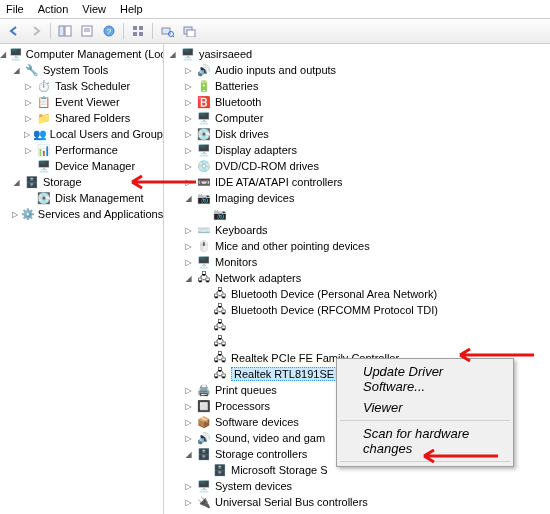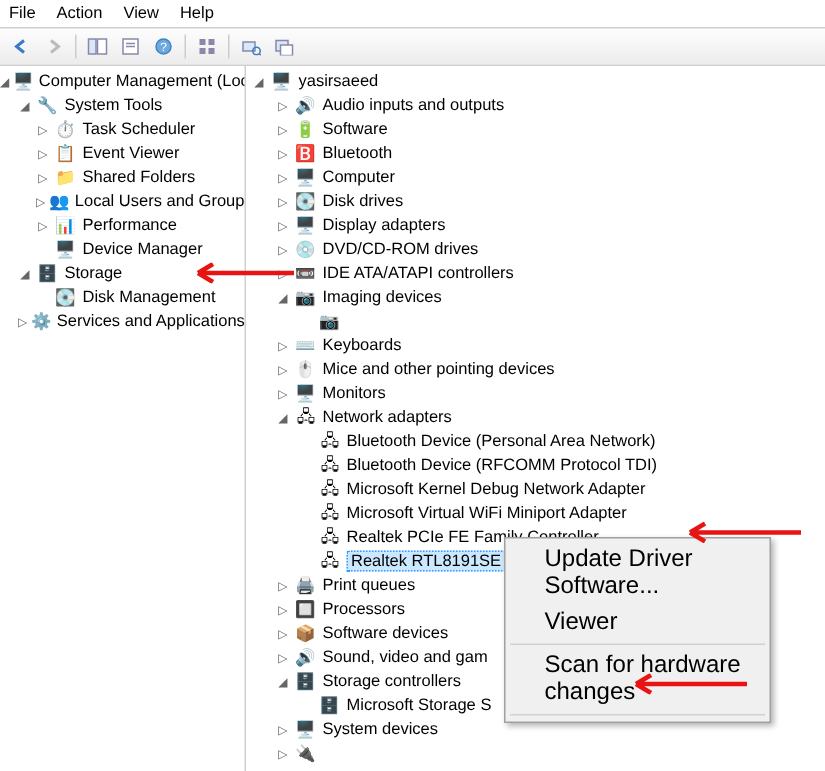--- a/index.html
+++ b/index.html
@@ -89,21 +89,22 @@
   top: 358px;
   width: 178px;
   background: #f0f0f0;
   border: 1px solid #a0a0a0;
   box-shadow: 2px 2px 4px rgba(0,0,0,0.3);
   padding: 2px;
   z-index: 10;
 }
 .ctxmenu .item {
   padding: 3px 8px 3px 24px;
-  font-size: 16px;
+  font-size: 13px;
+  font-style: italic;
 }
 .ctxmenu .sep {
   border-top: 1px solid #d0d0d0;
   margin: 2px 1px;
 }
 .ctxmenu .bold { font-weight: bold; }
 .arrow-red {
   position: absolute;
   z-index: 20;
   pointer-events: none;
@@ -241,21 +242,21 @@
         <span class="lbl">yasirsaeed</span>
       </div>
     <div class="node" style="padding-left:20px">
         <span class="twisty">▷</span>
         <span class="ico">🔊</span>
         <span class="lbl">Audio inputs and outputs</span>
       </div>
     <div class="node" style="padding-left:20px">
         <span class="twisty">▷</span>
         <span class="ico">🔋</span>
-        <span class="lbl">Software</span>
+        <span class="lbl">Batteries</span>
       </div>
     <div class="node" style="padding-left:20px">
         <span class="twisty">▷</span>
         <span class="ico">🅱️</span>
         <span class="lbl">Bluetooth</span>
       </div>
     <div class="node" style="padding-left:20px">
         <span class="twisty">▷</span>
         <span class="ico">🖥️</span>
         <span class="lbl">Computer</span>
@@ -315,26 +316,24 @@
         <span class="lbl">Bluetooth Device (Personal Area Network)</span>
       </div>
     <div class="node" style="padding-left:36px">
         <span class="twisty"></span>
         <span class="ico">🖧</span>
         <span class="lbl">Bluetooth Device (RFCOMM Protocol TDI)</span>
       </div>
     <div class="node" style="padding-left:36px">
         <span class="twisty"></span>
         <span class="ico">🖧</span>
-        <span class="lbl">Microsoft Kernel Debug Network Adapter</span>
-      </div>
-    <div class="node" style="padding-left:36px">
-        <span class="twisty"></span>
-        <span class="ico">🖧</span>
-        <span class="lbl">Microsoft Virtual WiFi Miniport Adapter</span>
+      </div>
+    <div class="node" style="padding-left:36px">
+        <span class="twisty"></span>
+        <span class="ico">🖧</span>
       </div>
     <div class="node" style="padding-left:36px">
         <span class="twisty"></span>
         <span class="ico">🖧</span>
         <span class="lbl">Realtek PCIe FE Family Controller</span>
       </div>
     <div class="node" style="padding-left:36px">
         <span class="twisty"></span>
         <span class="ico">🖧</span>
         <span class="lbl hl">Realtek RTL8191SE 802.11b/g/n WiFi Adapter</span>
@@ -370,20 +369,21 @@
         <span class="lbl">Microsoft Storage S</span>
       </div>
     <div class="node" style="padding-left:20px">
         <span class="twisty">▷</span>
         <span class="ico">🖥️</span>
         <span class="lbl">System devices</span>
       </div>
     <div class="node" style="padding-left:20px">
         <span class="twisty">▷</span>
         <span class="ico">🔌</span>
+        <span class="lbl">Universal Serial Bus controllers</span>
       </div>
   </div>
 </div>
 
 <div class="ctxmenu">
   <div class="item">Update Driver Software...</div>
   <div class="item">Viewer</div>
   <div class="sep"></div>
   <div class="item">Scan for hardware changes</div>
   <div class="sep"></div>

